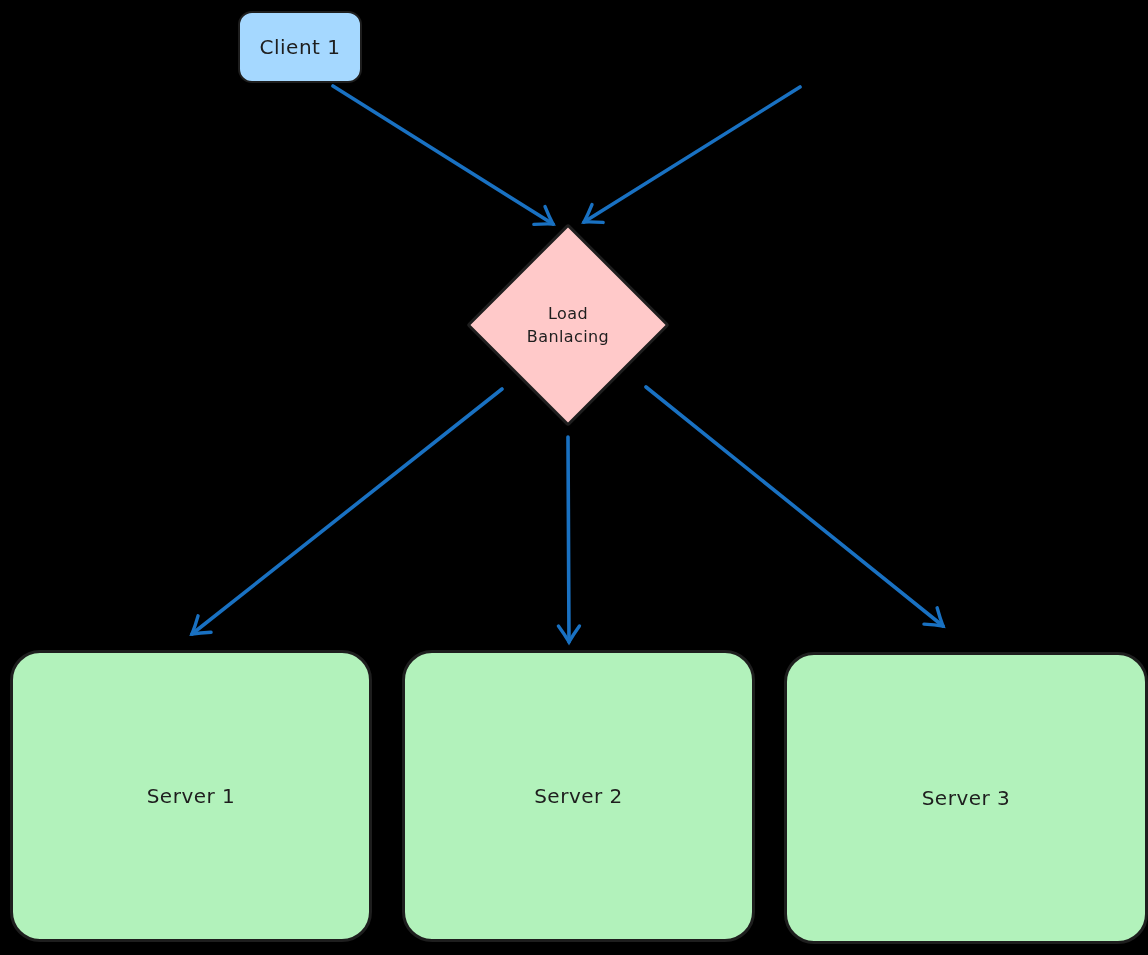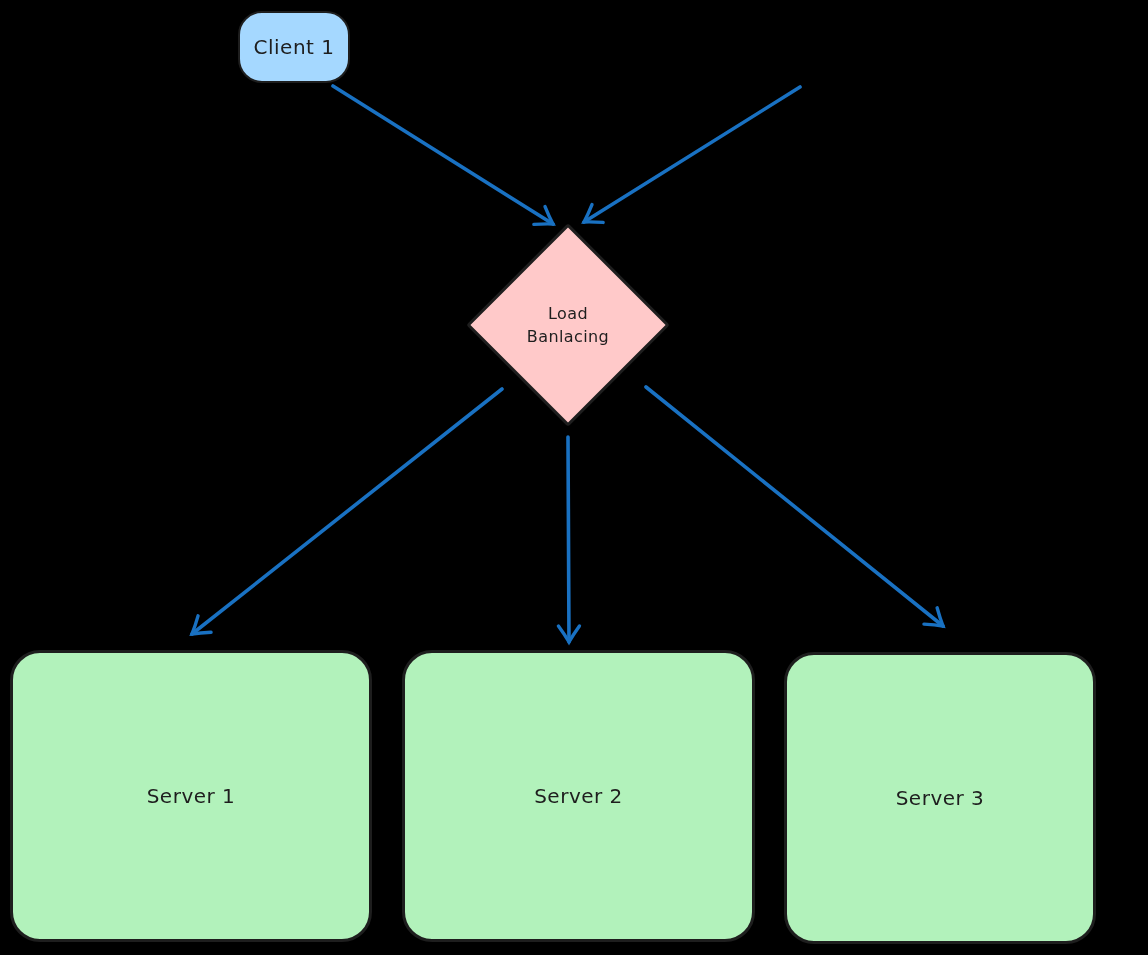--- a/index.html
+++ b/index.html
@@ -19,39 +19,39 @@
     position: absolute;
     display: flex;
     align-items: center;
     justify-content: center;
     box-sizing: border-box;
     border: 2.5px solid var(--node-stroke, #1e1e1e);
     color: var(--text, #1e1e1e);
     letter-spacing: 0.5px;
   }
   .client {
-    width: 112px;
+    width: 124px;
     height: 72px;
-    border-radius: 24px;
+    border-radius: 14px;
     background: var(--client-fill, #a5d8ff);
     font-size: 20px;
   }
   .client1 { left: 238px; top: 11px; }
   .client2 { left: 759px; top: 10px; }
   .server {
     width: 362px;
     height: 292px;
     border-radius: 30px;
     background: var(--server-fill, #b2f2bb);
     font-size: 20px;
     border-width: 3px;
   }
   .server1 { left: 10px;  top: 650px; }
   .server2 { left: 402px; top: 650px; width: 353px; }
-  .server3 { left: 784px; top: 652px; width: 312px; }
+  .server3 { left: 784px; top: 652px; width: 364px; }
   .diamond {
     position: absolute;
     left: 496px;
     top: 253px;
     width: 144px;
     height: 144px;
     box-sizing: border-box;
     background: var(--lb-fill, #ffc9c9);
     border: 3px solid var(--node-stroke, #1e1e1e);
     border-radius: 3px;

